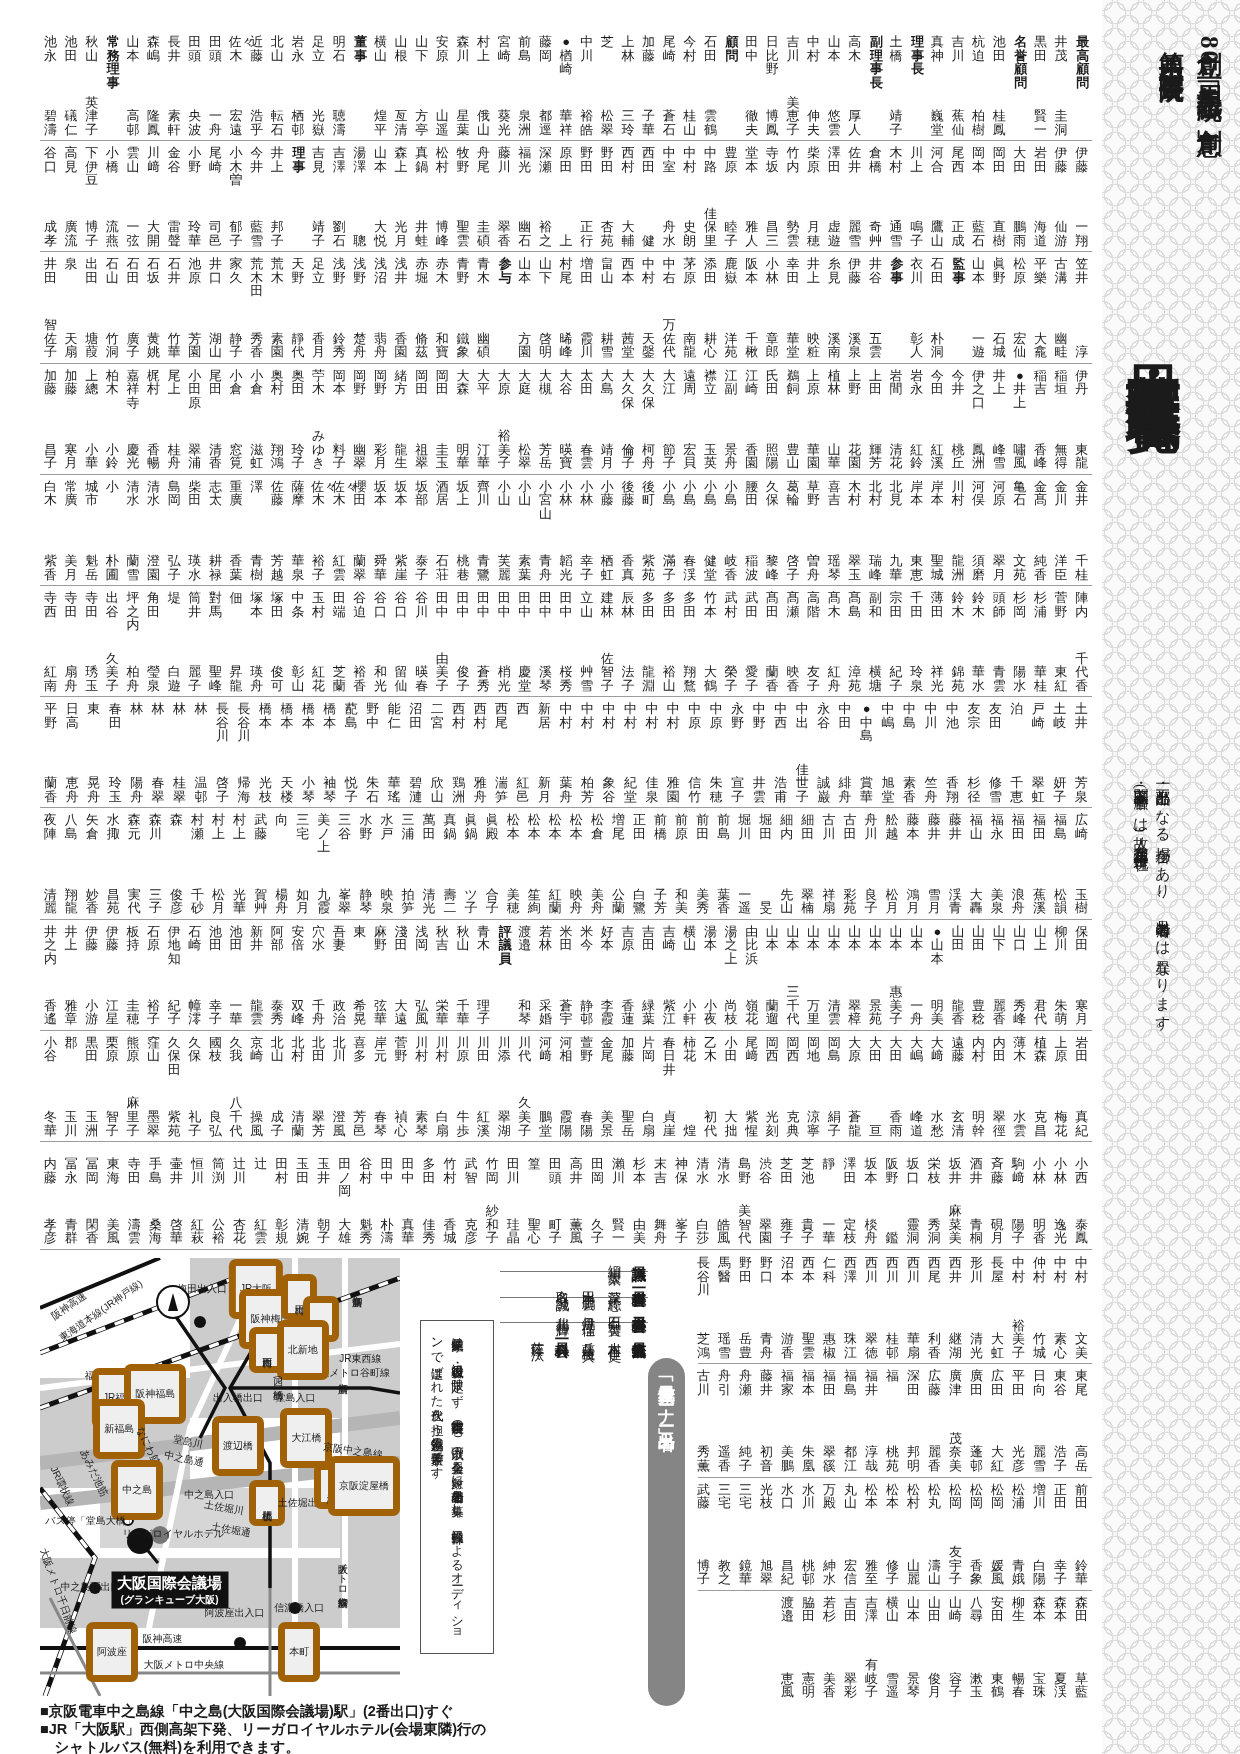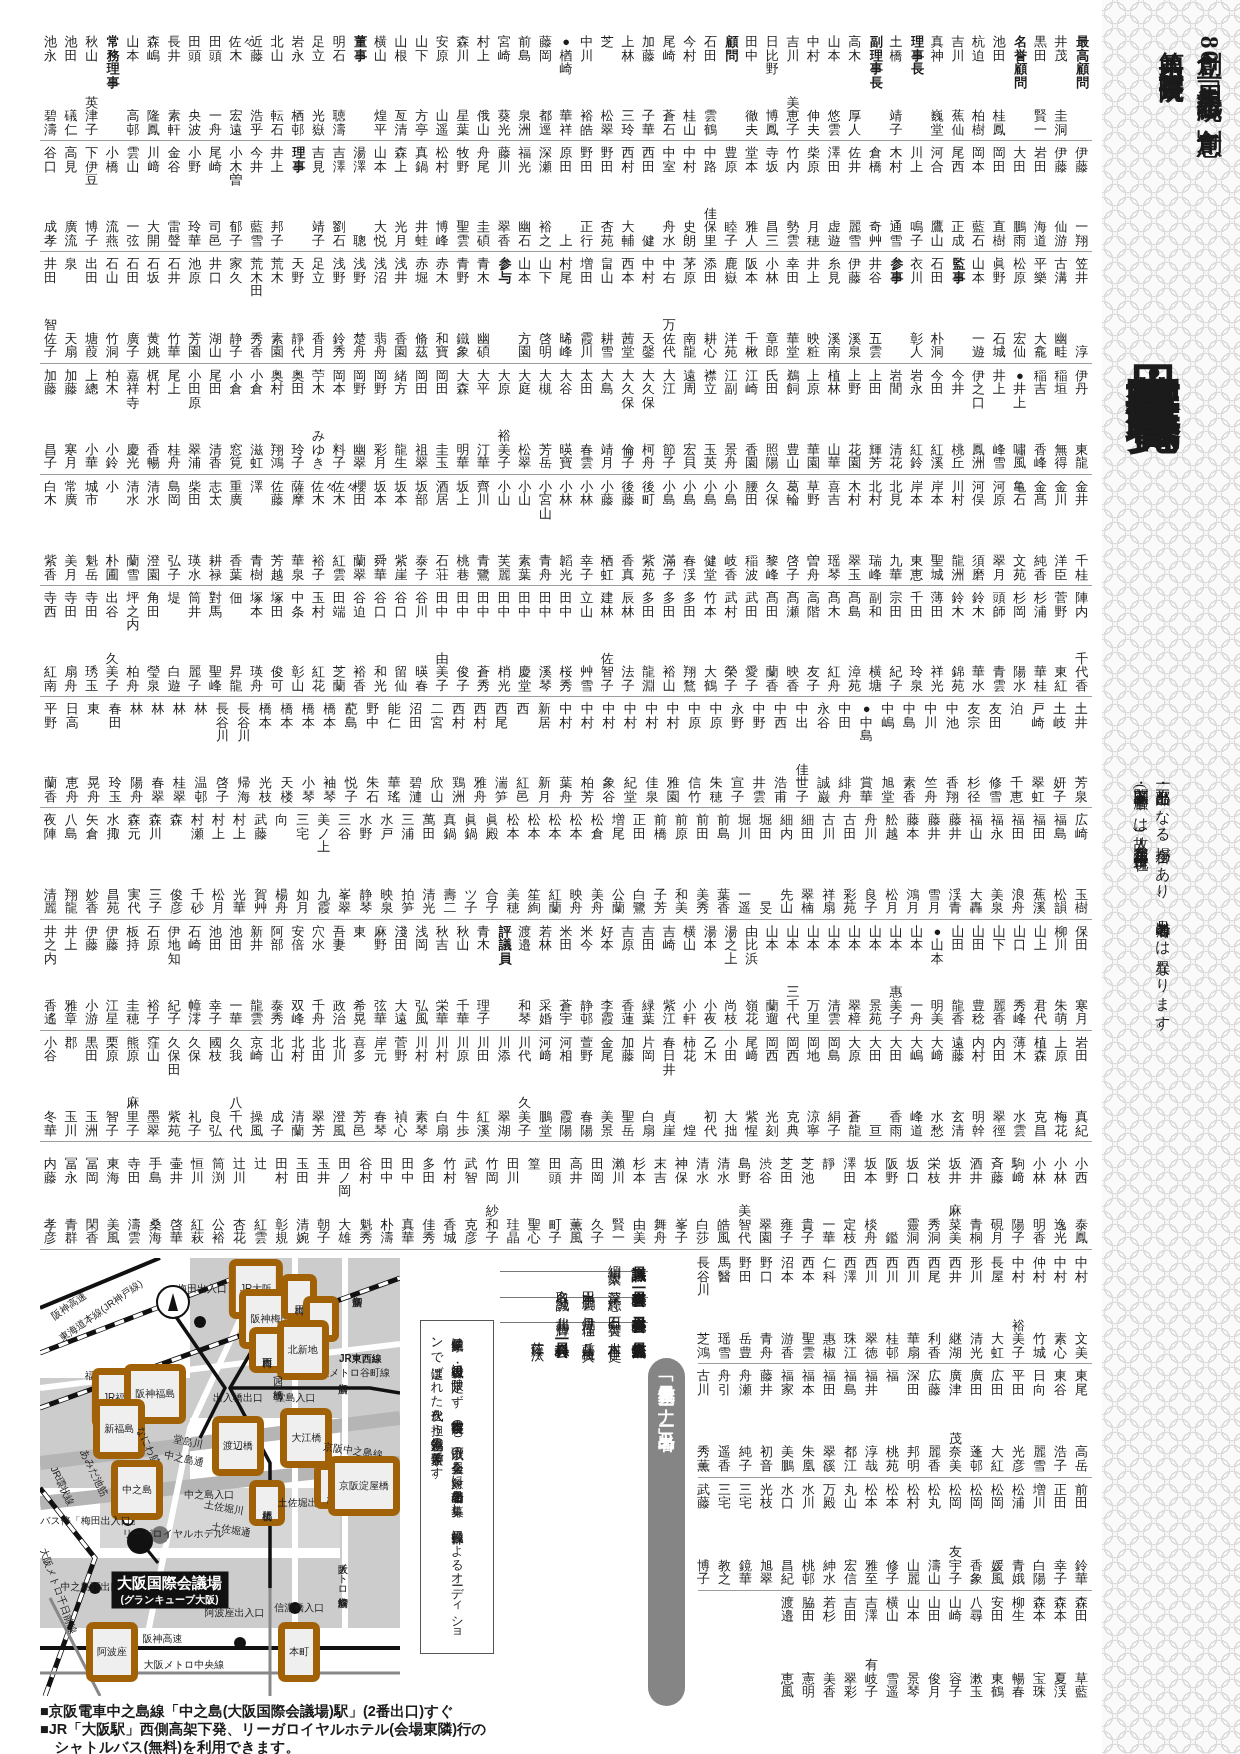--- a/index.html
+++ b/index.html
@@ -2701,21 +2701,21 @@
     <circle cx="88" cy="262" r="5" fill="#fff" stroke="#111" stroke-width="2"></circle>
     <path d="M100,283 L118,305" stroke="#111" stroke-width="3"></path>
   </svg>
 <div class="mlabel plain" style="left: 45%; top: 7%;">梅田出入口</div>
     <div class="mlabel pill2" style="left: 60%; top: 7%;">JR大阪</div>
     <div class="mlabel pill2" style="left: 64%; top: 14%;">阪神梅田</div>
     <div class="mlabel pill2 vert" style="left: 72%; top: 9%;">梅田</div>
     <div class="mlabel pill2 vert" style="left: 78%; top: 14%;">東梅田</div>
     <div class="mlabel plain vert" style="left: 88%; top: 7%;">新御堂筋</div>
     <div class="mlabel plain" style="left: 86%; top: 17%; margin-top: 41px;">大阪メトロ谷町線</div>
-    <div class="mlabel plain" style="left: 89%; top: 23%; font-weight: bold;">JR東西線</div>
+    <div class="mlabel plain" style="left: 89%; top: 23%;">JR東西線</div>
     <div class="mlabel pill2 vert" style="left: 63%; top: 21%;">西梅田</div>
     <div class="mlabel pill2" style="left: 73%; top: 21%;">北新地</div>
     <div class="mlabel plain vert" style="left: 66%; top: 27%;">四つ橋筋</div>
     <div class="mlabel plain vert" style="left: 84%; top: 27%;">御堂筋</div>
     <div class="mlabel " style="left: 17%; top: 12%; transform: translate(-50%, -50%) rotate(-35deg);">東海道本線(JR神戸線)</div>
     <div class="mlabel " style="left: 8%; top: 11%; transform: translate(-50%, -50%) rotate(-35deg);">阪神高速</div>
     <div class="mlabel plain" style="left: 18%; top: 27%;">福島入口</div>
     <div class="mlabel pill2" style="left: 22%; top: 32%;">JR福島</div>
     <div class="mlabel pill2" style="left: 32%; top: 31%;">阪神福島</div>
     <div class="mlabel pill2" style="left: 22%; top: 39%; text-align: right;">新福島</div>
@@ -2730,21 +2730,21 @@
     <div class="mlabel " style="left: 15%; top: 49%; transform: translate(-50%, -50%) rotate(65deg);">あみだ池筋</div>
     <div class="mlabel " style="left: 6%; top: 52%; transform: translate(-50%, -50%) rotate(65deg);">JR環状線</div>
     <div class="mlabel pill2" style="left: 27%; top: 53%;">中之島</div>
     <div class="mlabel plain" style="left: 47%; top: 54%;">中之島入口</div>
     <div class="mlabel " style="left: 51%; top: 57%; transform: translate(-50%, -50%) rotate(10deg);">土佐堀川</div>
     <div class="mlabel " style="left: 53%; top: 62%; transform: translate(-50%, -50%) rotate(10deg);">土佐堀通</div>
     <div class="mlabel pill2 vert" style="left: 63%; top: 56%;">肥後橋</div>
     <div class="mlabel plain" style="left: 73%; top: 56%;">土佐堀出口</div>
     <div class="mlabel pill2 vert" style="left: 81%; top: 52%;">淀屋橋</div>
     <div class="mlabel pill2" style="left: 90%; top: 52%;">京阪淀屋橋</div>
-    <div class="mlabel plain" style="left: 14%; top: 60%;">バス停「梅田出入口」</div>
+    <div class="mlabel plain" style="left: 14%; top: 60%;">バス停「堂島大橋」</div>
     <div class="mlabel plain" style="left: 37%; top: 63%;">リーガロイヤルホテル</div>
     <div class="mlabel plain" style="left: 14%; top: 75%;">中之島西出口</div>
     <div class="mlabel " style="left: 5%; top: 76%; transform: translate(-50%, -50%) rotate(70deg);">大阪メトロ千日前線</div>
     <div class="mlabel plain" style="left: 54%; top: 81%;">阿波座出入口</div>
     <div class="mlabel plain" style="left: 72%; top: 80%;">信濃橋入口</div>
     <div class="mlabel plain vert" style="left: 84%; top: 72%;">大阪メトロ御堂筋線</div>
     <div class="mlabel plain" style="left: 34%; top: 87%;">阪神高速</div>
     <div class="mlabel pill2" style="left: 20%; top: 90%;">阿波座</div>
     <div class="mlabel plain" style="left: 40%; top: 93%;">大阪メトロ中央線</div>
     <div class="mlabel pill2" style="left: 72%; top: 90%;">本町</div>

